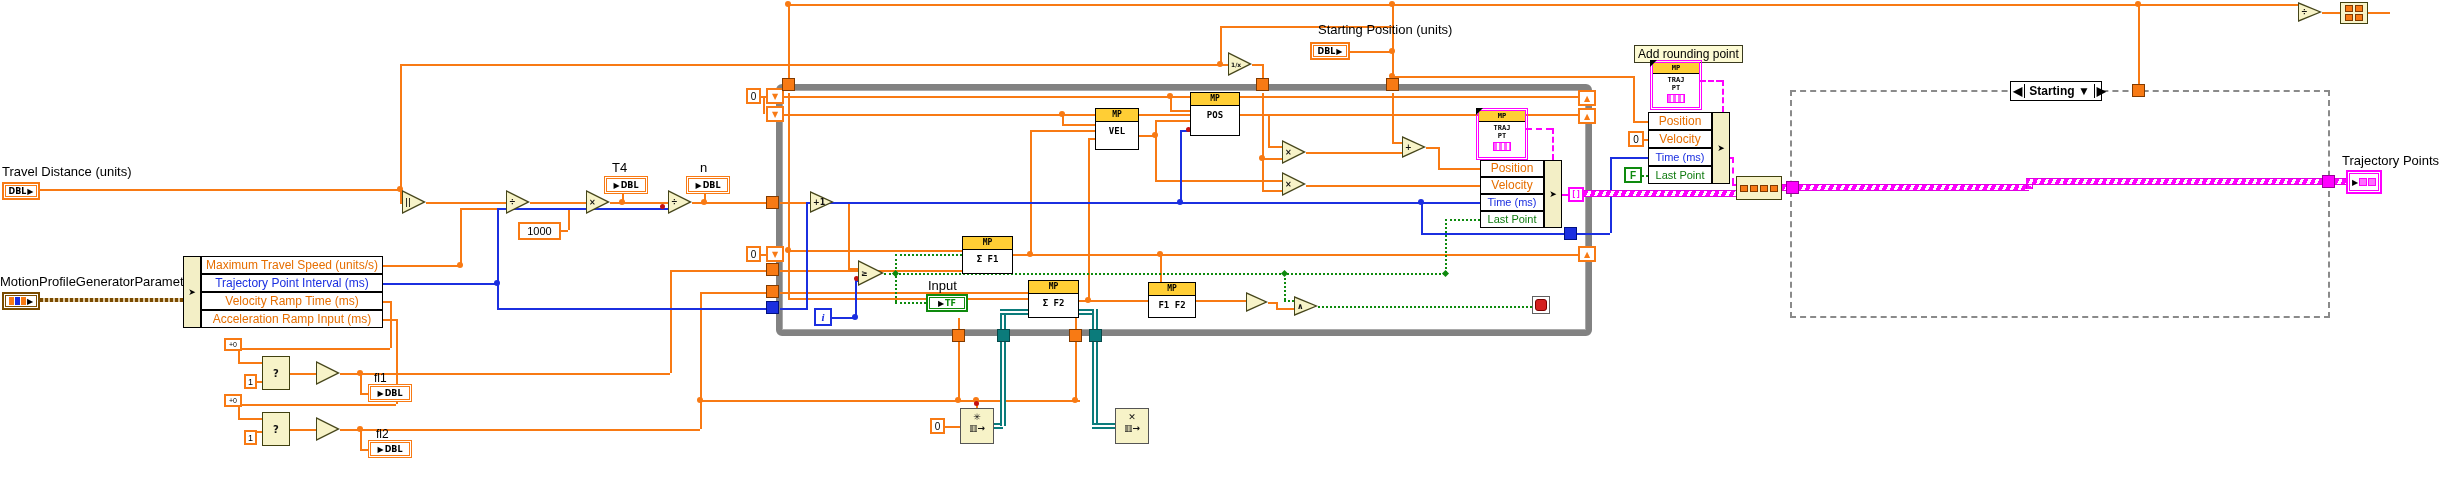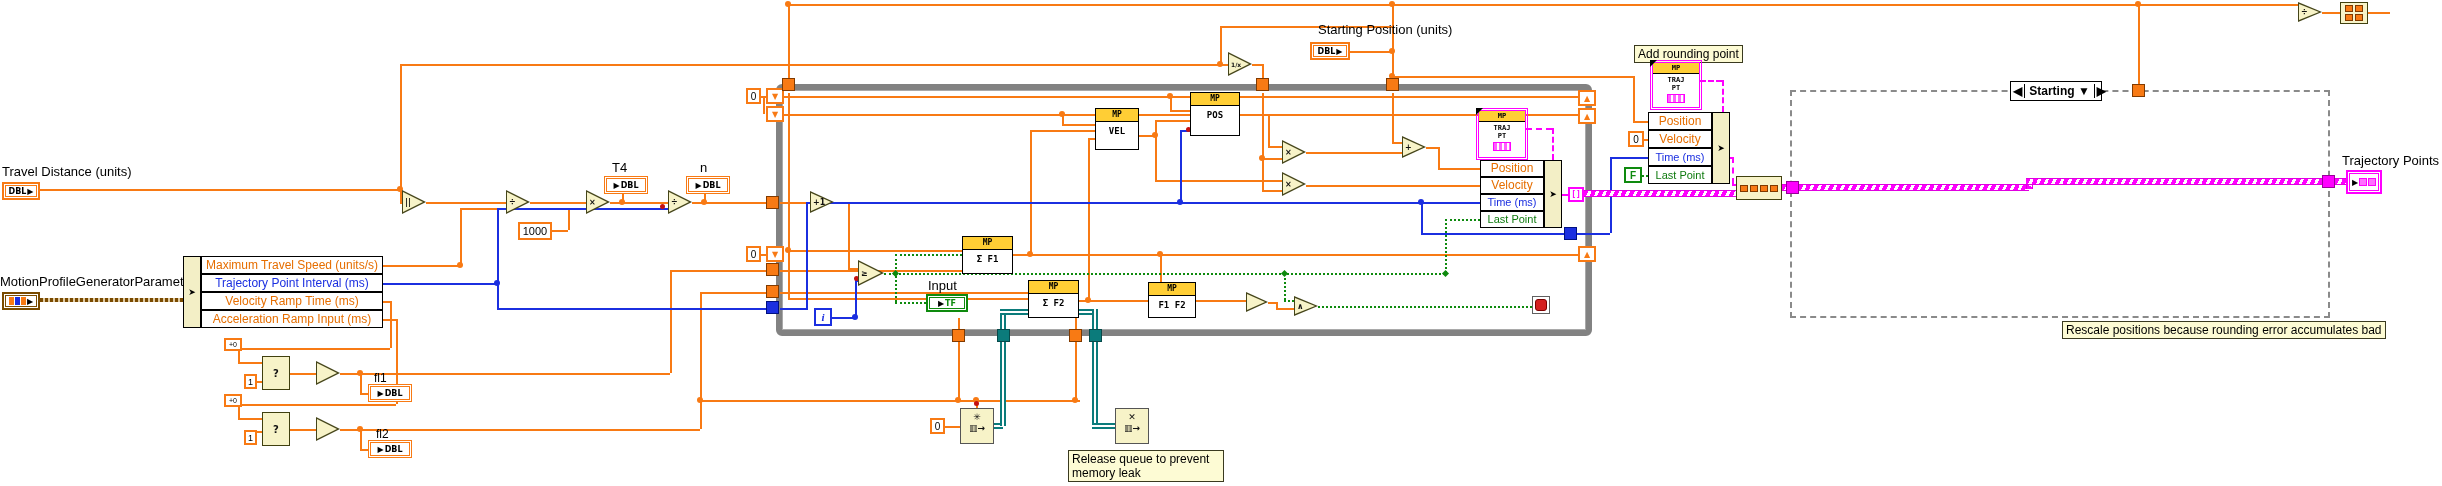--- a/index.html
+++ b/index.html
@@ -321,21 +321,21 @@
   <span class="tb" style="left:402px;top:190px;width:24px;height:24px">
       <span class="tf"></span>
       <span class="ti"></span>
       <span class="tg">||</span>
     </span>
   <span class="tb" style="left:506px;top:190px;width:24px;height:24px">
       <span class="tf"></span>
       <span class="ti"></span>
       <span class="tg">÷</span>
     </span>
-  <div class="cnum" style="left:518px;top:222px;width:34px;height:18px">1000</div>
+  <div class="cnum" style="left:518px;top:222px;width:43px;height:18px">1000</div>
   <span class="tb" style="left:586px;top:190px;width:24px;height:24px">
       <span class="tf"></span>
       <span class="ti"></span>
       <span class="tg">×</span>
     </span>
   <div class="lb" style="left:612px;top:160px">T4</div>
   <div class="term tind" style="left:604px;top:176px;width:44px;height:18px">
     <span>▶</span>
       <span>DBL</span>
   </div>
@@ -499,23 +499,20 @@
 
   <div class="cnum" style="left:930px;top:418px;width:15px;height:16px;font-size:10px">0</div>
   <div class="qn" style="left:960px;top:408px;width:34px;height:36px">
     <span>✳</span><br>
     <span>▥→</span>
   </div>
   <div class="qn" style="left:1115px;top:408px;width:34px;height:36px">
     <span>✕</span><br>
     <span>▥→</span>
   </div>
-  <div class="cm" style="left:1068px;top:450px;width:148px;white-space:normal">
-    <span>Release queue to prevent</span><br><span>memory leak</span>
-  </div>
 
   <div class="cm" style="left:1634px;top:45px">Add rounding point</div>
   <div class="trajc" style="left:1652px;top:62px;width:48px;height:46px">
     <div class="h8">MP</div>
     <div class="bd"><span>TRAJ</span><br><span>PT</span></div>
     <span class="cl"></span>
   </div>
   <b class="wedge" style="left:1650px;top:60px"></b>
   <div class="cnum" style="left:1628px;top:131px;width:16px;height:16px;font-size:10px">0</div>
   <div class="cbool" style="left:1624px;top:167px;width:18px;height:16px">F</div>
@@ -532,21 +529,20 @@
     </div>
 
   <b class="tn" style="left:2132px;top:84px"></b>
   <b class="tnm" style="left:1786px;top:181px"></b>
   <b class="tnm" style="left:2322px;top:175px"></b>
   <div class="sel" style="left:2010px;top:81px;width:92px;height:20px">
     <span style="padding:0 2px">◀</span>
     <span class="cap"><span>Starting</span> ▼</span>
     <span style="padding:0 2px">▶</span>
   </div>
-  <div class="cm" style="left:2062px;top:321px">Rescale positions because rounding error accumulates bad</div>
 
   <span class="tb" style="left:2298px;top:2px;width:24px;height:20px">
       <span class="tf"></span>
       <span class="ti"></span>
       <span class="tg">÷</span>
     </span>
   <div class="gridnd" style="left:2340px;top:2px;width:28px;height:22px">
       <i></i>
       <i></i>
       <i></i>

